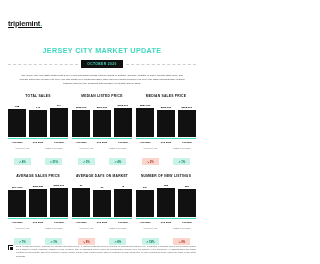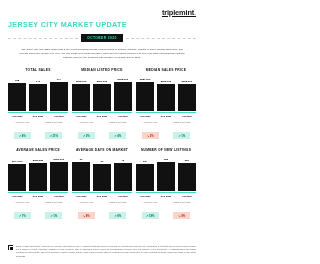--- a/index.html
+++ b/index.html
@@ -6,25 +6,25 @@
   html, body { width: 204px; height: 264px; }
   body {
     font-family: "Liberation Sans", sans-serif;
     background: #ffffff;
     color: #111111;
     overflow: hidden;
   }
   .page { width: 204px; height: 264px; position: relative; padding: 0 8px; }
 
   
-  .logo-wrap { text-align: right; padding-top: 1px; text-decoration: underline; }
+  .logo-wrap { text-align: left; padding-top: 12px; text-decoration: underline; }
   .logo { font-size: 7.5px; font-weight: 700; letter-spacing: -0.2px; color: #1a1a1a; }
   .logo .dot { color: #3fd9c0; }
 
-  .title { text-align: left; margin-top: 1px; font-size: 7.2px; font-weight: 700;
+  .title { text-align: center; margin-top: 16px; font-size: 7.2px; font-weight: 700;
            letter-spacing: 0.35px; color: #3fd9c0; }
 
   .date-row { display: flex; align-items: center; justify-content: center; gap: 3px; margin-top: 5px; }
   .dash { flex: 1; height: 0; border-top: 1px dashed #cfcfcf; }
   .date-badge { background: #111111; color: #3fd9c0; font-size: 3.3px; font-weight: 700;
                 letter-spacing: 0.4px; padding: 2px 6px; white-space: nowrap; }
 
   .intro { margin-top: 6px; padding: 0 10px; text-align: center;
            font-size: 2.45px; line-height: 1.72; color: #3a3a3a; }
 

